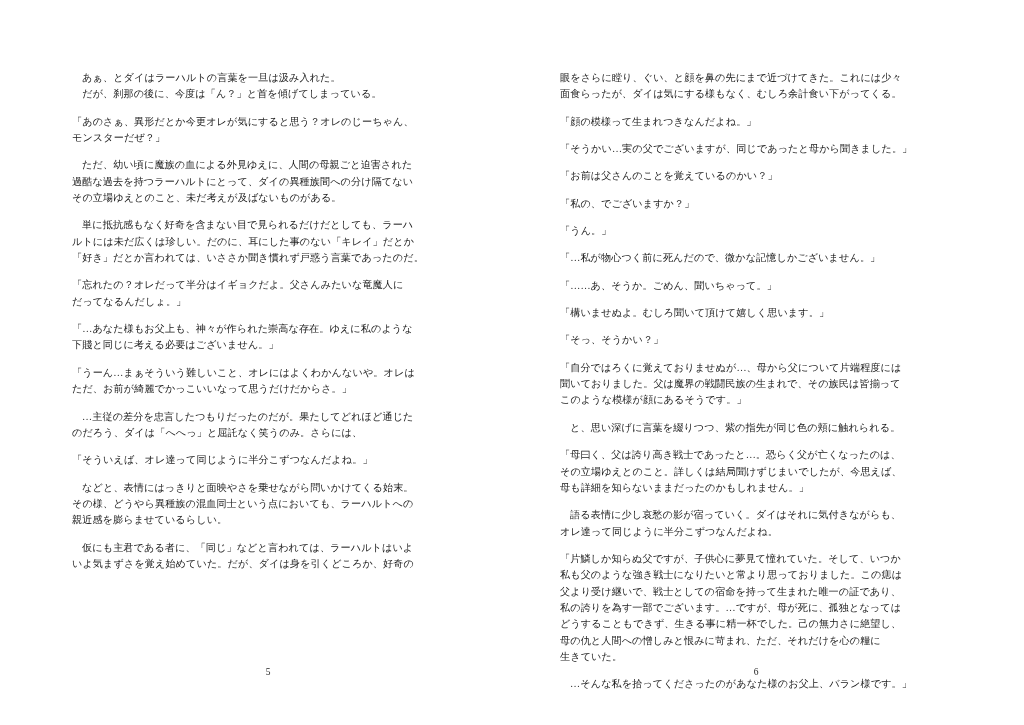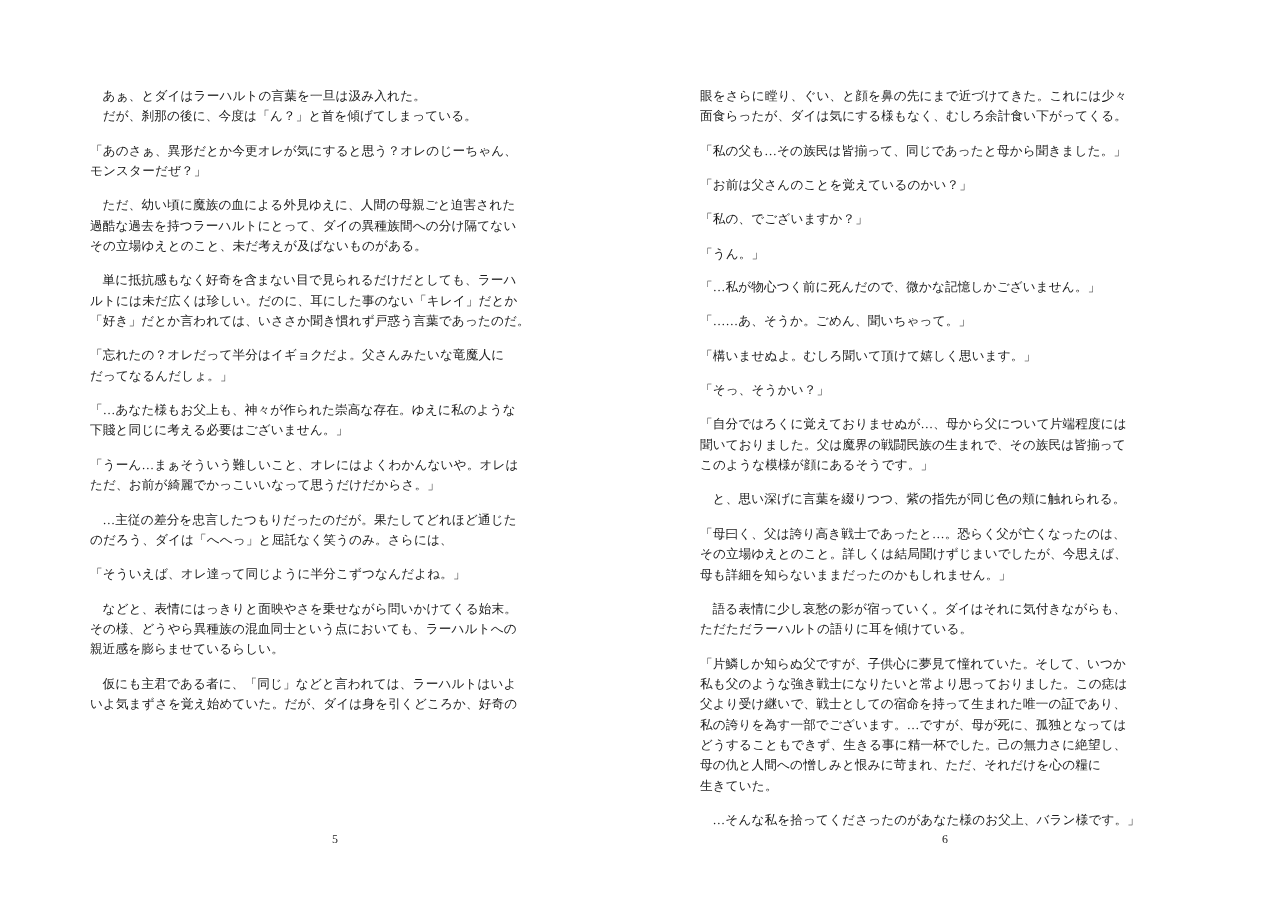--- a/index.html
+++ b/index.html
@@ -93,37 +93,38 @@
 親近感を膨らませているらしい。</p>
         <p class="para indent">仮にも主君である者に、「同じ」などと言われては、ラーハルトはいよ
 いよ気まずさを覚え始めていた。だが、ダイは身を引くどころか、好奇の</p>
       </div>
     </div>
 
     <div class="col right">
       <div class="body-text">
         <p class="para">眼をさらに瞠り、ぐい、と顔を鼻の先にまで近づけてきた。これには少々
 面食らったが、ダイは気にする様もなく、むしろ余計食い下がってくる。</p>
-        <p class="para">「私の父も…その族民は皆揃って、同じであったと母から聞きました。」</p>
+        <p class="para">「顔の模様って生まれつきなんだよね。」</p>
+        <p class="para">「そうかい…実の父でございますが、同じであったと母から聞きました。」</p>
         <p class="para">「お前は父さんのことを覚えているのかい？」</p>
         <p class="para">「私の、でございますか？」</p>
         <p class="para">「うん。」</p>
         <p class="para">「…私が物心つく前に死んだので、微かな記憶しかございません。」</p>
         <p class="para">「……あ、そうか。ごめん、聞いちゃって。」</p>
         <p class="para">「構いませぬよ。むしろ聞いて頂けて嬉しく思います。」</p>
         <p class="para">「そっ、そうかい？」</p>
         <p class="para">「自分ではろくに覚えておりませぬが…、母から父について片端程度には
 聞いておりました。父は魔界の戦闘民族の生まれで、その族民は皆揃って
 このような模様が顔にあるそうです。」</p>
         <p class="para indent">と、思い深げに言葉を綴りつつ、紫の指先が同じ色の頬に触れられる。</p>
         <p class="para">「母曰く、父は誇り高き戦士であったと…。恐らく父が亡くなったのは、
 その立場ゆえとのこと。詳しくは結局聞けずじまいでしたが、今思えば、
 母も詳細を知らないままだったのかもしれません。」</p>
         <p class="para indent">語る表情に少し哀愁の影が宿っていく。ダイはそれに気付きながらも、
-ただただラーハルトの語りに耳を傾けている。</p>
+オレ達って同じように半分こずつなんだよね。</p>
         <p class="para">「片鱗しか知らぬ父ですが、子供心に夢見て憧れていた。そして、いつか
 私も父のような強き戦士になりたいと常より思っておりました。この痣は
 父より受け継いで、戦士としての宿命を持って生まれた唯一の証であり、
 私の誇りを為す一部でございます。…ですが、母が死に、孤独となっては
 どうすることもできず、生きる事に精一杯でした。己の無力さに絶望し、
 母の仇と人間への憎しみと恨みに苛まれ、ただ、それだけを心の糧に
 生きていた。</p>
         <p class="para indent">…そんな私を拾ってくださったのがあなた様のお父上、バラン様です。」</p>
       </div>
     </div>

